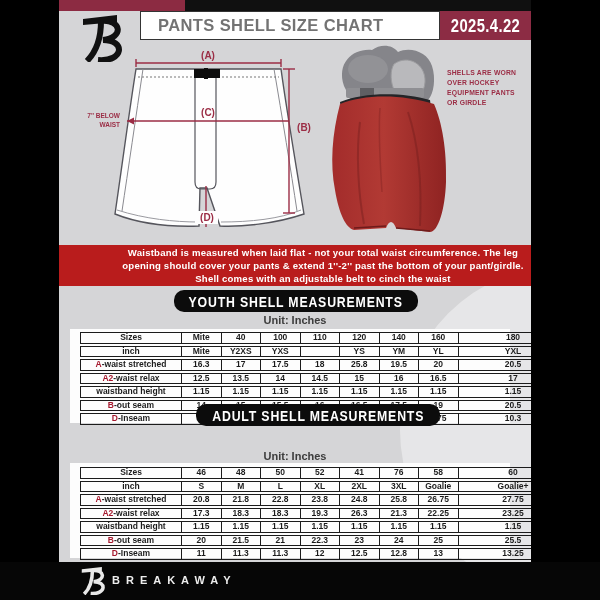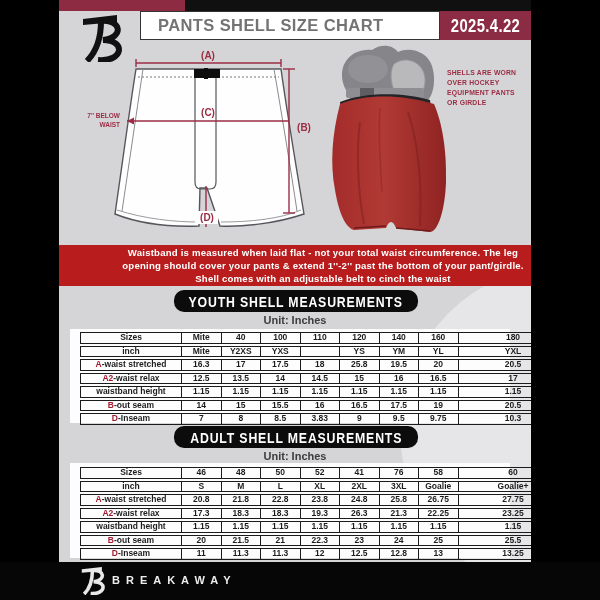--- a/index.html
+++ b/index.html
@@ -231,21 +231,21 @@
         <div class="tcell tval">8</div>
         <div class="tcell tval">8.5</div>
         <div class="tcell tval">3.83</div>
         <div class="tcell tval">9</div>
         <div class="tcell tval">9.5</div>
         <div class="tcell tval">9.75</div>
         <div class="tcell tval">10.3</div>
       </div>
     </div>
 
-  <div class="secbanner" style="top:426px;">
+  <div class="secbanner" style="top:404px;margin-left:22px;">
     <span>ADULT SHELL MEASUREMENTS</span>
   </div>
   <div class="unit" style="top:450px;">Unit: Inches</div>
   <div class="card" style="top:463px;height:95px;"></div>
   <div class="meas-table" style="top:465px;">
       <div class="trow">
         <div class="tcell tlabel">Sizes</div>
         <div class="tcell tval">46</div>
         <div class="tcell tval">48</div>
         <div class="tcell tval">50</div>

